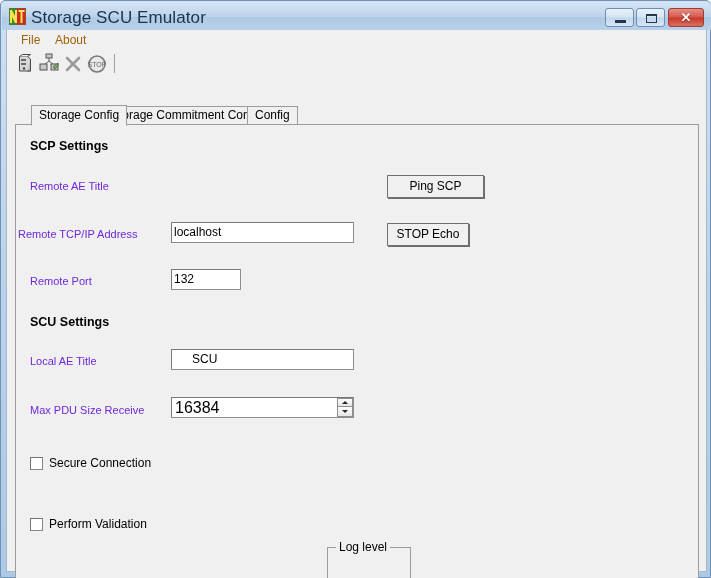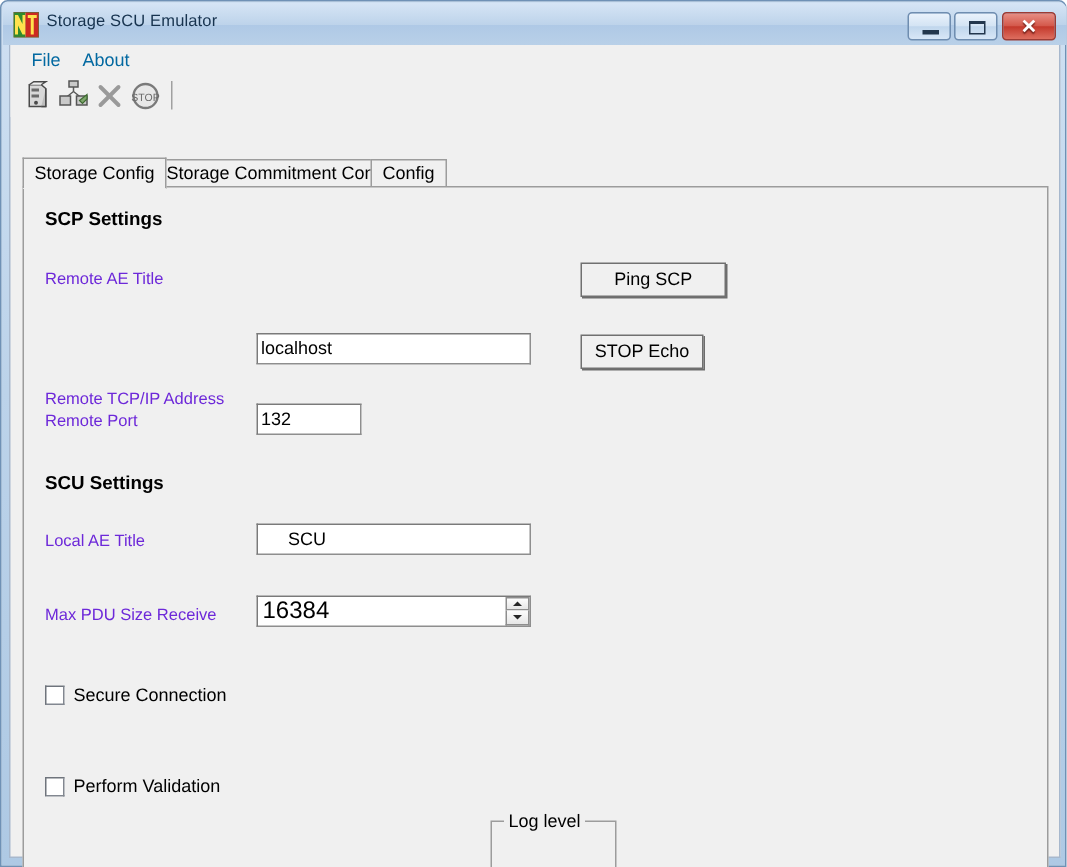--- a/index.html
+++ b/index.html
@@ -41,21 +41,21 @@
     border-radius: 4px 4px 0 0;
   }
   #app-icon {
     position: absolute;
     left: 7px; top: 6px;
     width: 17px; height: 17px;
   }
   #title-text {
     position: absolute;
     left: 29px; top: 6px;
-    font-size: 11px;
+    font-size: 17px;
     color: #17334f;
     letter-spacing: 0.1px;
     white-space: nowrap;
   }
   .win-btn {
     position: absolute;
     top: 6px;
     width: 29px;
     height: 19px;
     box-sizing: border-box;
@@ -118,21 +118,21 @@
     height: 20px;
     background: #f0f0f0;
   }
   .menu-item {
     position: absolute;
     top: 3px;
     height: 15px;
     line-height: 15px;
     font-size: 12px;
     padding: 0 5px;
-    color: #0369a1;
+    color: #a16207;
     white-space: nowrap;
   }
   #menu-file { left: 9px; }
   #menu-about { left: 43px; }
 
   
   #toolbar {
     position: absolute;
     left: 0; top: 20px;
     width: 699px;
@@ -177,21 +177,21 @@
     color: #000;
   }
   .tab.active {
     background: #f0f0f0;
     top: -1px;
     height: 21px;
     line-height: 19px;
     z-index: 3;
     border-bottom: 1px solid #f0f0f0;
   }
-  #tab-0 { left: 0; }
+  #tab-0 { left: 16px; }
   #tab-1 { left: 88px; }
   #tab-2 { left: 232px; }
 
   
   #tabpage {
     position: absolute;
     left: 8px; top: 94px;
     width: 684px;
     height: 469px;
     box-sizing: border-box;
@@ -399,21 +399,21 @@
       <div class="tab" id="tab-2">Config</div>
     </div>
 
     <div id="tabpage">
 
       <div class="section-title" style="left:14px; top:14px;">SCP Settings</div>
 
       <div class="form-label" style="left:14px; top:55px;">Remote AE Title</div>
       <div class="push-btn" style="left:371px; top:50px; width:97px;">Ping SCP</div>
 
-      <div class="form-label" style="left:14px; top:103px;margin-top:32px;">Remote TCP/IP Address</div>
+      <div class="form-label" style="left:2px; top:103px;">Remote TCP/IP Address</div>
       <div class="text-input" style="left:155px; top:97px; width:183px;">localhost</div>
       <div class="push-btn" style="left:371px; top:98px; width:82px;">STOP Echo</div>
 
       <div class="form-label" style="left:14px; top:150px;">Remote Port</div>
       <div class="text-input" style="left:155px; top:144px; width:70px;">132</div>
 
       <div class="section-title" style="left:14px; top:190px;">SCU Settings</div>
 
       <div class="form-label" style="left:14px; top:230px;">Local AE Title</div>
       <div class="text-input" style="left:155px; top:224px; width:183px;padding-left:20px;">SCU</div>

